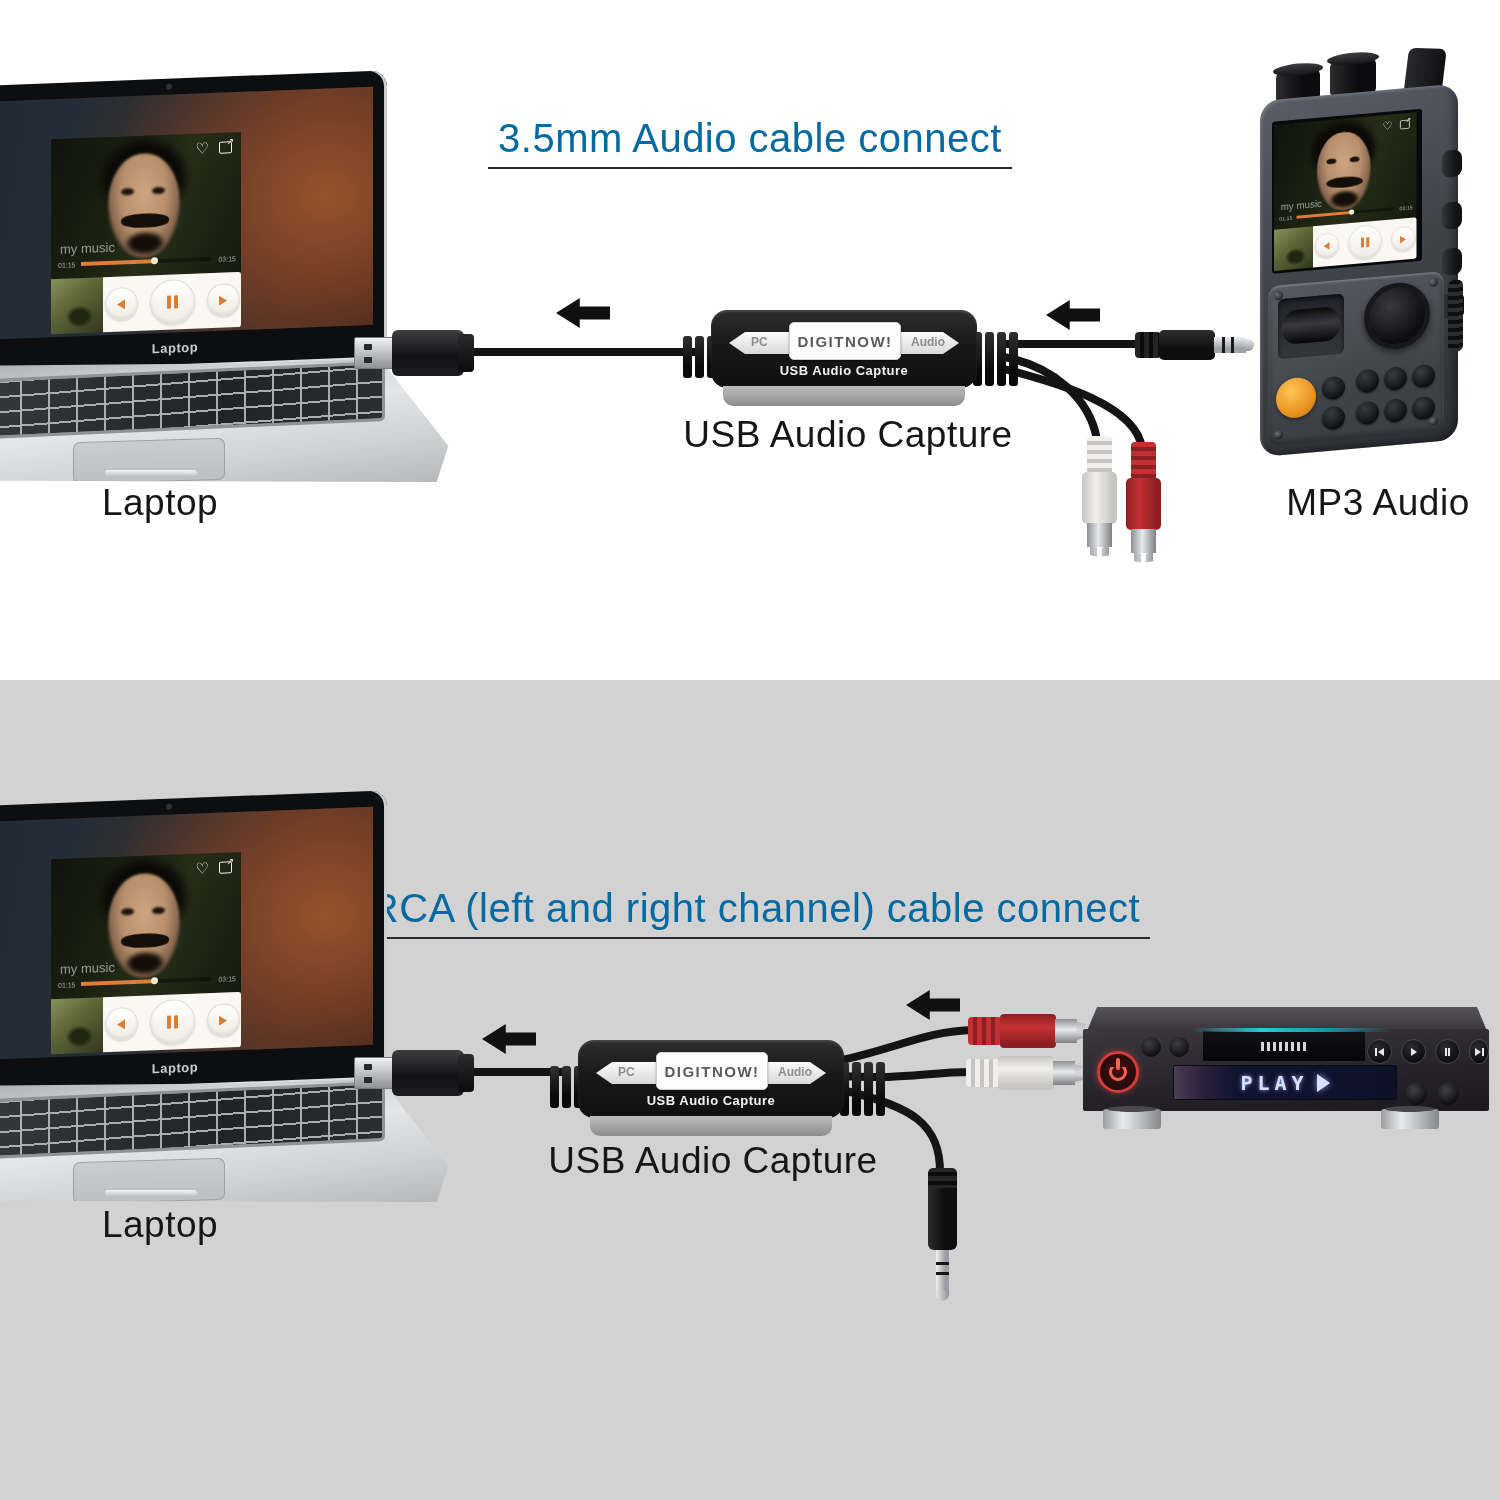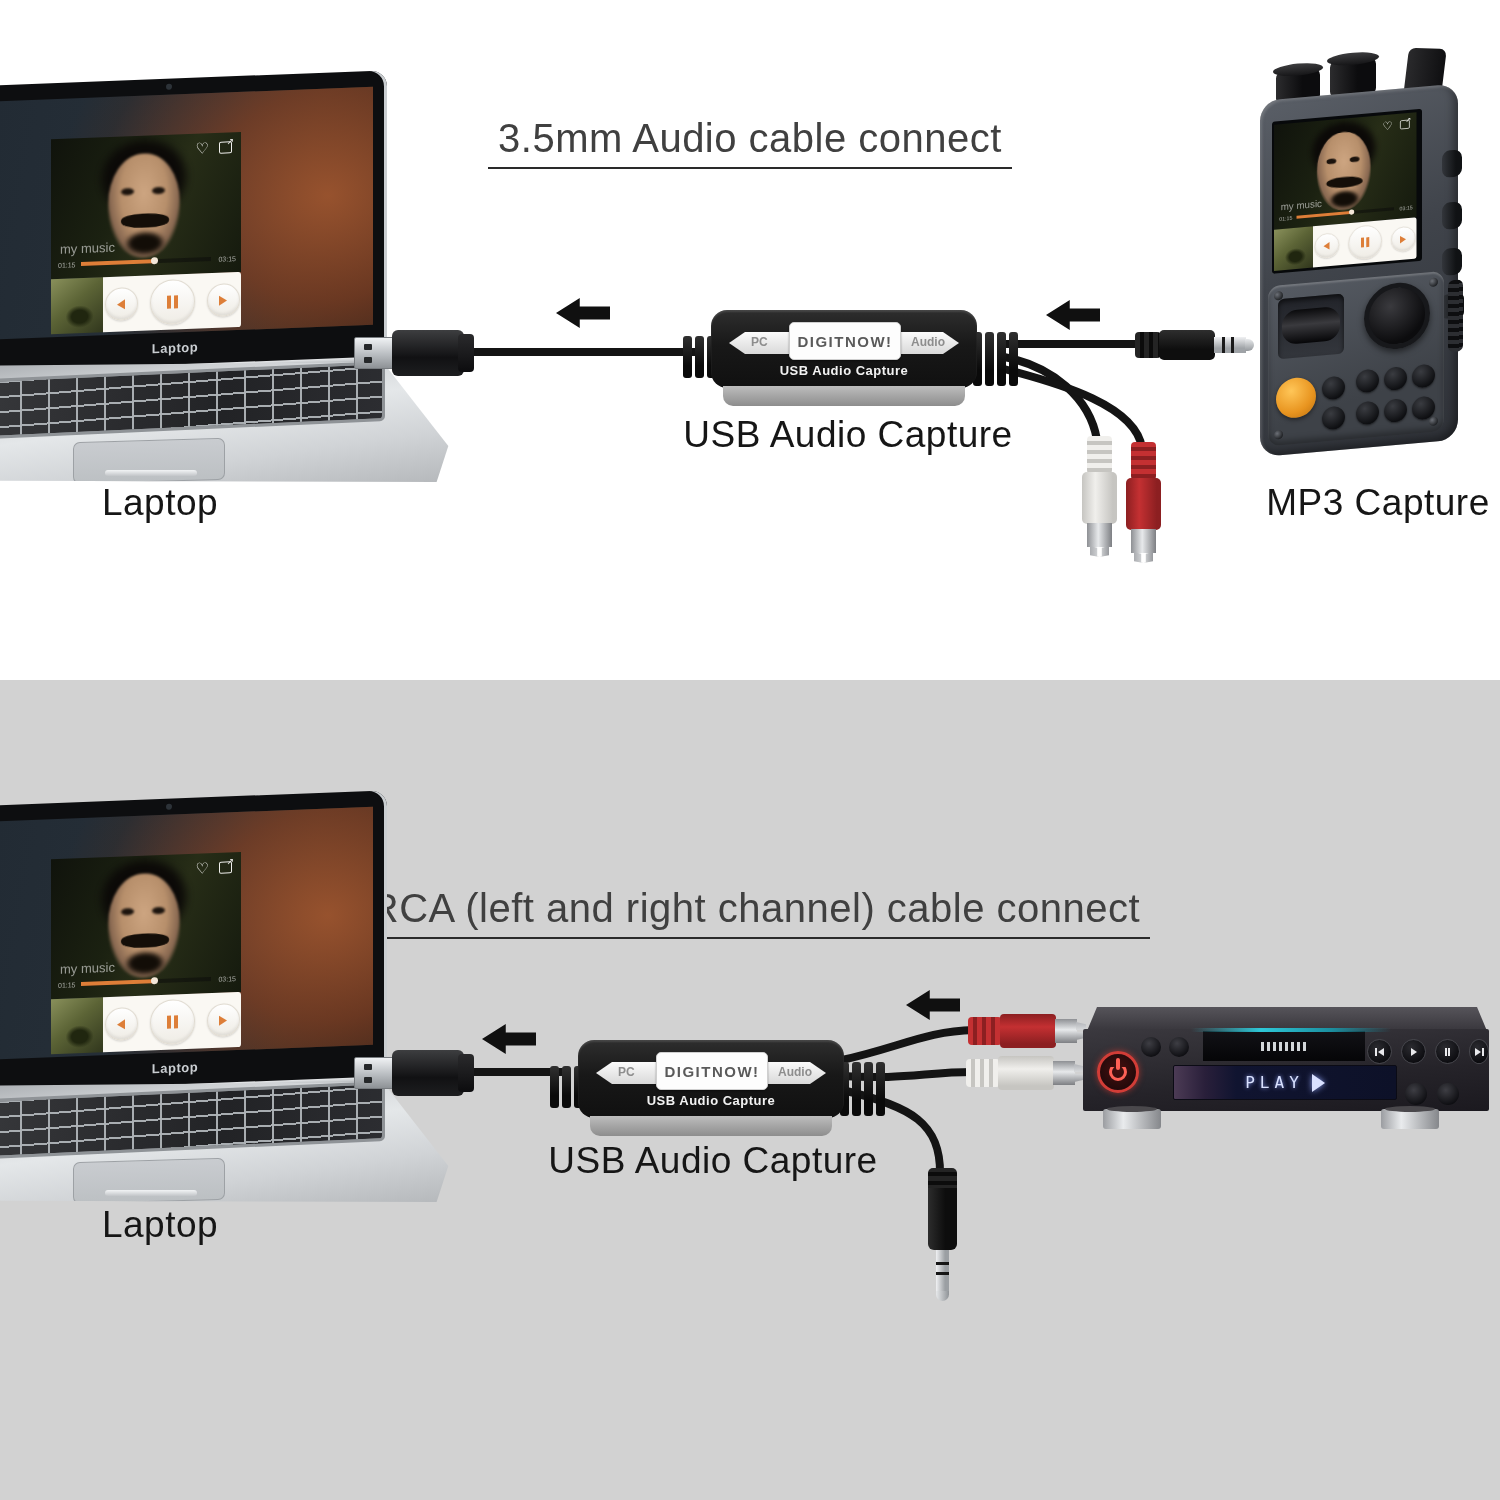--- a/index.html
+++ b/index.html
@@ -5,21 +5,21 @@
   html,body{margin:0;padding:0;background:#fff;font-family:"Liberation Sans",sans-serif;}
   #canvas{position:relative;width:1500px;height:1500px;background:#ffffff;overflow:hidden;}
   #canvas *{box-sizing:border-box;}
   .abs{position:absolute;}.z2{z-index:2}
 
   
   .sec-bottom{left:0;top:680px;width:1500px;height:820px;background:#d2d2d2;}
 
   
   .title-wrap{text-align:center;z-index:2;}
-  .title-text{display:inline-block;font-size:40px;color:#404040;padding:0 10px 6px 10px;border-bottom:2px solid #2a2a2a;letter-spacing:.5px;}
+  .title-text{display:inline-block;font-size:40px;color:#0369a1;padding:0 10px 6px 10px;border-bottom:2px solid #2a2a2a;letter-spacing:.5px;}
   .big-label{text-align:center;font-size:37px;color:#161616;z-index:2;letter-spacing:.5px;}
 
   
   .dir-arrow{width:54px;height:30px;background:#101010;z-index:2;
     clip-path:polygon(0 50%,44% 0,44% 28%,100% 28%,100% 72%,44% 72%,44% 100%);}
 
   
   svg.cables{left:0;top:0;width:1500px;height:1500px;z-index:1;pointer-events:none;}
 
   
@@ -167,21 +167,21 @@
   .cd-pwr{position:absolute;left:14px;top:22px;width:42px;height:42px;border-radius:50%;
     background:radial-gradient(circle at 50% 45%,#47100f,#240a0b 70%);border:3px solid #d23d37;box-shadow:0 0 6px rgba(230,60,50,.6);}
   .cd-pwr i{position:absolute;left:9px;top:9px;width:18px;height:18px;border:3px solid #ff6156;border-radius:50%;clip-path:polygon(0 22%,100% 22%,100% 100%,0 100%);}
   .cd-pwr em{position:absolute;left:16px;top:4px;width:4px;height:12px;background:#ff6156;border-radius:2px;}
   .cd-mini{position:absolute;width:20px;height:20px;border-radius:50%;background:radial-gradient(circle at 40% 32%,#3e3e44,#0e0e12 75%);}
   .cd-tray{position:absolute;left:120px;top:2px;width:162px;height:30px;background:linear-gradient(180deg,#121216,#050507);}
   .cd-tray::before{content:"";position:absolute;left:-12px;top:-3px;width:200px;height:4px;background:linear-gradient(90deg,rgba(31,197,214,0),#2ec8d8 35%,#1b8fa0 70%,rgba(31,197,214,0));}
   .cd-brand{position:absolute;left:58px;top:11px;width:46px;height:9px;background:repeating-linear-gradient(90deg,#d3d7da 0 3px,rgba(0,0,0,0) 3px 6px);}
   .cd-lcd{position:absolute;left:90px;top:36px;width:224px;height:35px;border-radius:2px;border:1px solid #0b0b15;
     background:linear-gradient(90deg,#4c3b55 0%,#291f3a 14%,#101430 28%,#0d1128 100%);display:flex;align-items:center;justify-content:center;gap:8px;}
-  .cd-lcd-text{font-family:"DejaVu Sans Mono",monospace;font-weight:normal;font-size:16px;letter-spacing:5px;color:#d9e1ff;text-shadow:0 0 4px rgba(150,170,255,.9);}
+  .cd-lcd-text{font-family:"DejaVu Sans Mono",monospace;font-weight:bold;font-size:20px;letter-spacing:5px;color:#d9e1ff;text-shadow:0 0 4px rgba(150,170,255,.9);}
   .cd-lcd-arrow{width:0;height:0;border-style:solid;border-width:9px 0 9px 13px;border-color:transparent transparent transparent #d9e1ff;filter:drop-shadow(0 0 3px rgba(150,170,255,.9));}
   .cd-tbtn{position:absolute;top:10px;width:25px;height:25px;border-radius:50%;background:radial-gradient(circle at 40% 32%,#2b2b30,#0c0c10 75%);border:1px solid #47474d;display:flex;align-items:center;justify-content:center;gap:1px;}
   .cd-tbtn .tri.r2{border-width:4px 0 4px 6px;border-color:transparent transparent transparent #e9e9ec;}
   .cd-tbtn .tri.l2{border-width:4px 6px 4px 0;border-color:transparent #e9e9ec transparent transparent;}
   .cd-tbtn .vb{width:2px;height:8px;background:#e9e9ec;}
   .cd-foot{position:absolute;top:114px;width:58px;height:20px;border-radius:3px;background:linear-gradient(90deg,#9b9da1,#e9ebed 35%,#85878b);}
   .cd-foot::before{content:"";position:absolute;left:4px;top:-3px;width:50px;height:6px;border-radius:50%;background:#4a484c;}
 </style>
 </head>
 <body>
@@ -397,21 +397,21 @@
           <span class="mp3-sm" style="left:116px;top:92px;"></span>
           <span class="mp3-sm" style="left:144px;top:92px;"></span>
           <span class="mp3-sm" style="left:54px;top:126px;"></span>
           <span class="mp3-sm" style="left:88px;top:124px;"></span>
           <span class="mp3-sm" style="left:116px;top:124px;"></span>
           <span class="mp3-sm" style="left:144px;top:124px;"></span>
         </div>
       </div>
     </div>
   </div>
-  <div class="abs big-label" style="left:1258px;top:482px;width:240px;">MP3 Capture</div>
+  <div class="abs big-label" style="left:1258px;top:482px;width:240px;">MP3 Audio</div>
 
   <div class="abs title-wrap" style="left:330px;top:886px;width:850px;">
     <span class="title-text">RCA (left and right channel) cable connect</span>
   </div>
 
   <div class="abs z2" style="left:-15px;top:790px;">
   <div class="laptop">
     <div class="lp-screen">
       <span class="lp-cam"></span>
       <div class="lp-display">

